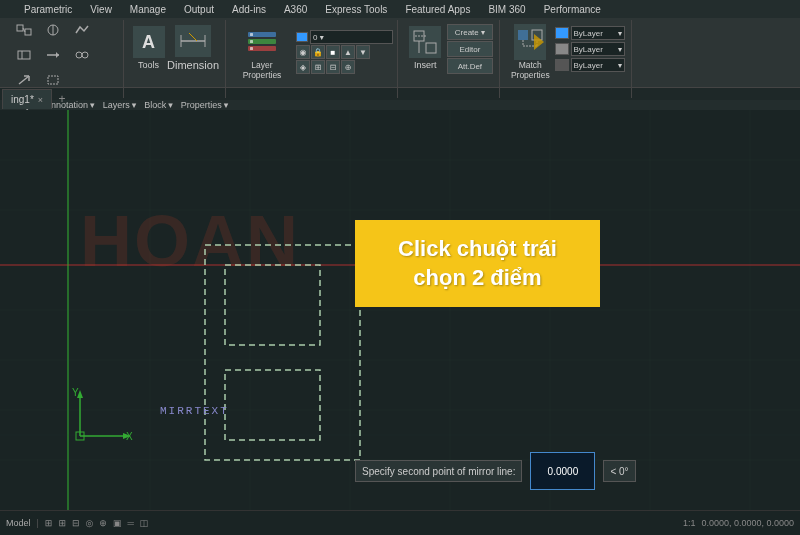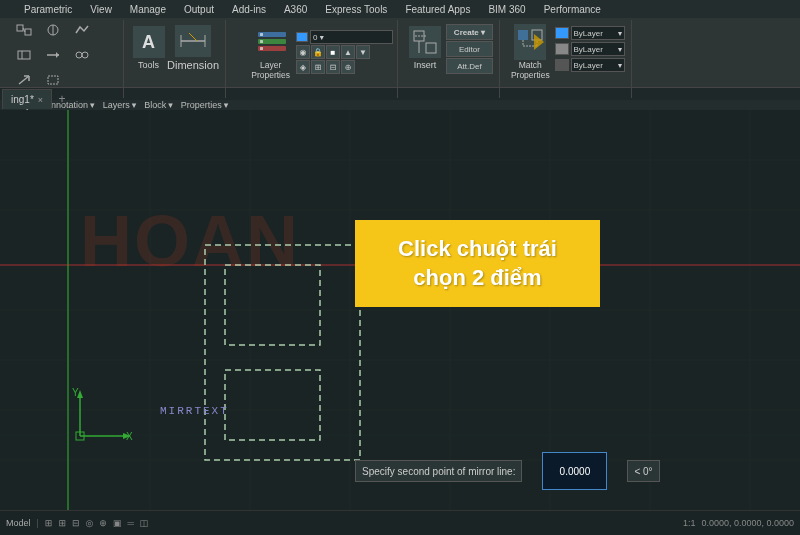--- a/index.html
+++ b/index.html
@@ -112,21 +112,21 @@
       display: flex;
       align-items: center;
       justify-content: center;
       font-size: 10px;
       color: #fff;
     }
 
     .layer-props-btn {
       display: flex;
       flex-direction: column;
-      align-items: flex-end;
+      align-items: center;
       cursor: pointer;
       padding: 2px;
       width: 60px;
     }
 
     .layer-icon {
       width: 36px;
       height: 36px;
       position: relative;
       display: flex;
@@ -241,21 +241,21 @@
       text-shadow: 1px 1px 2px rgba(0,0,0,0.3);
     }
 
     
     .command-input-area {
       position: absolute;
       bottom: 20px;
       left: 355px;
       display: flex;
       align-items: center;
-      gap: 20px;
+      gap: 8px;
     }
 
     .command-label {
       font-size: 10px;
       color: #ccc;
       background: #2a3535;
       border: 1px solid #555;
       padding: 2px 6px;
       height: 22px;
       display: flex;
@@ -424,21 +424,21 @@
           <svg width="26" height="26" viewBox="0 0 26 26">
               <rect x="2" y="2" width="10" height="10" fill="none" stroke="#aaa" stroke-width="1"></rect>
               <rect x="14" y="14" width="10" height="10" fill="none" stroke="#aaa" stroke-width="1"></rect>
               <line x1="7" y1="12" x2="7" y2="24" stroke="#aaa" stroke-width="1"></line>
               <line x1="14" y1="7" x2="2" y2="7" stroke="#aaa" stroke-width="1" stroke-dasharray="2,1"></line>
             </svg>
         </div>
         <span style="font-size:9px; color:#ccc;">Insert</span>
       </button>
       <div style="display:flex; flex-direction:column; gap:1px; padding-top:2px;">
-        <button style="height:16px; background:#3a4a4a; border:1px solid #555; cursor:pointer; font-size:8px; color:#ccc; white-space:nowrap; padding:0 7px;font-weight:bold;">Create ▾</button>
+        <button style="height:16px; background:#3a4a4a; border:1px solid #555; cursor:pointer; font-size:8px; color:#ccc; white-space:nowrap; padding:0 7px;">Create ▾</button>
         <button style="height:16px; background:#3a4a4a; border:1px solid #555; cursor:pointer; font-size:8px; color:#ccc; padding:0 3px;">Editor</button>
         <button style="height:16px; background:#3a4a4a; border:1px solid #555; cursor:pointer; font-size:8px; color:#ccc; padding:0 0;">Att.Def</button>
       </div>
     </div>
 
     <div class="ribbon-group" style="width:130px; flex-direction:row; align-items:flex-start; gap:2px;">
       <div class="match-props-btn">
         <div style="width:32px; height:36px; background:#3a4a4a; display:flex; align-items:center; justify-content:center;">
           <svg width="28" height="28" viewBox="0 0 28 28">
             <rect x="2" y="2" width="10" height="10" fill="#4488cc" opacity="0.6"></rect>

